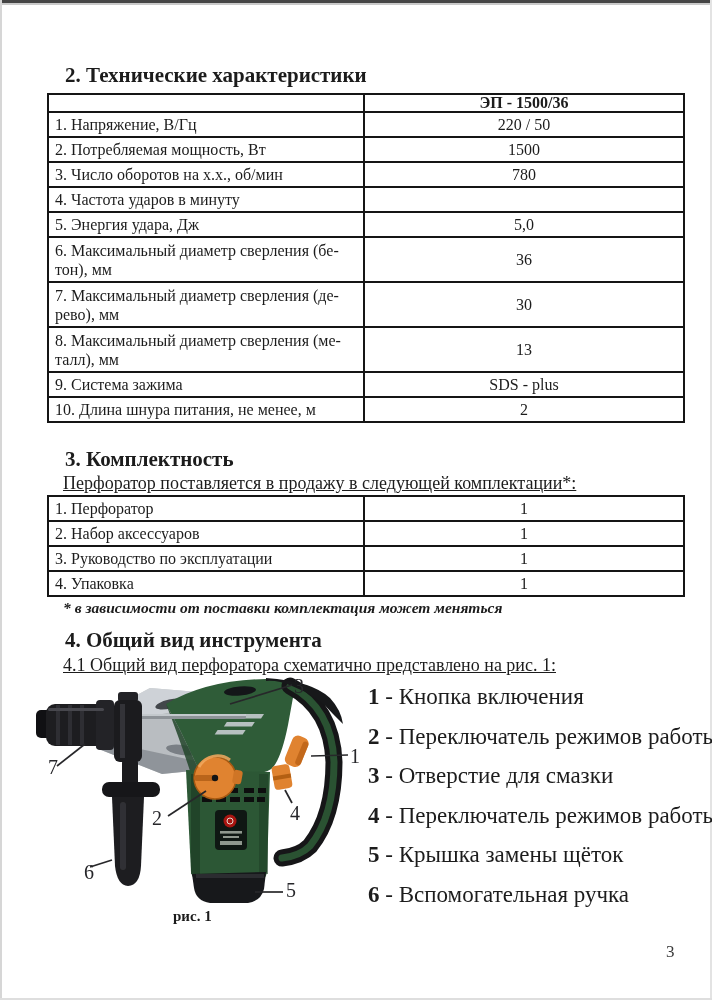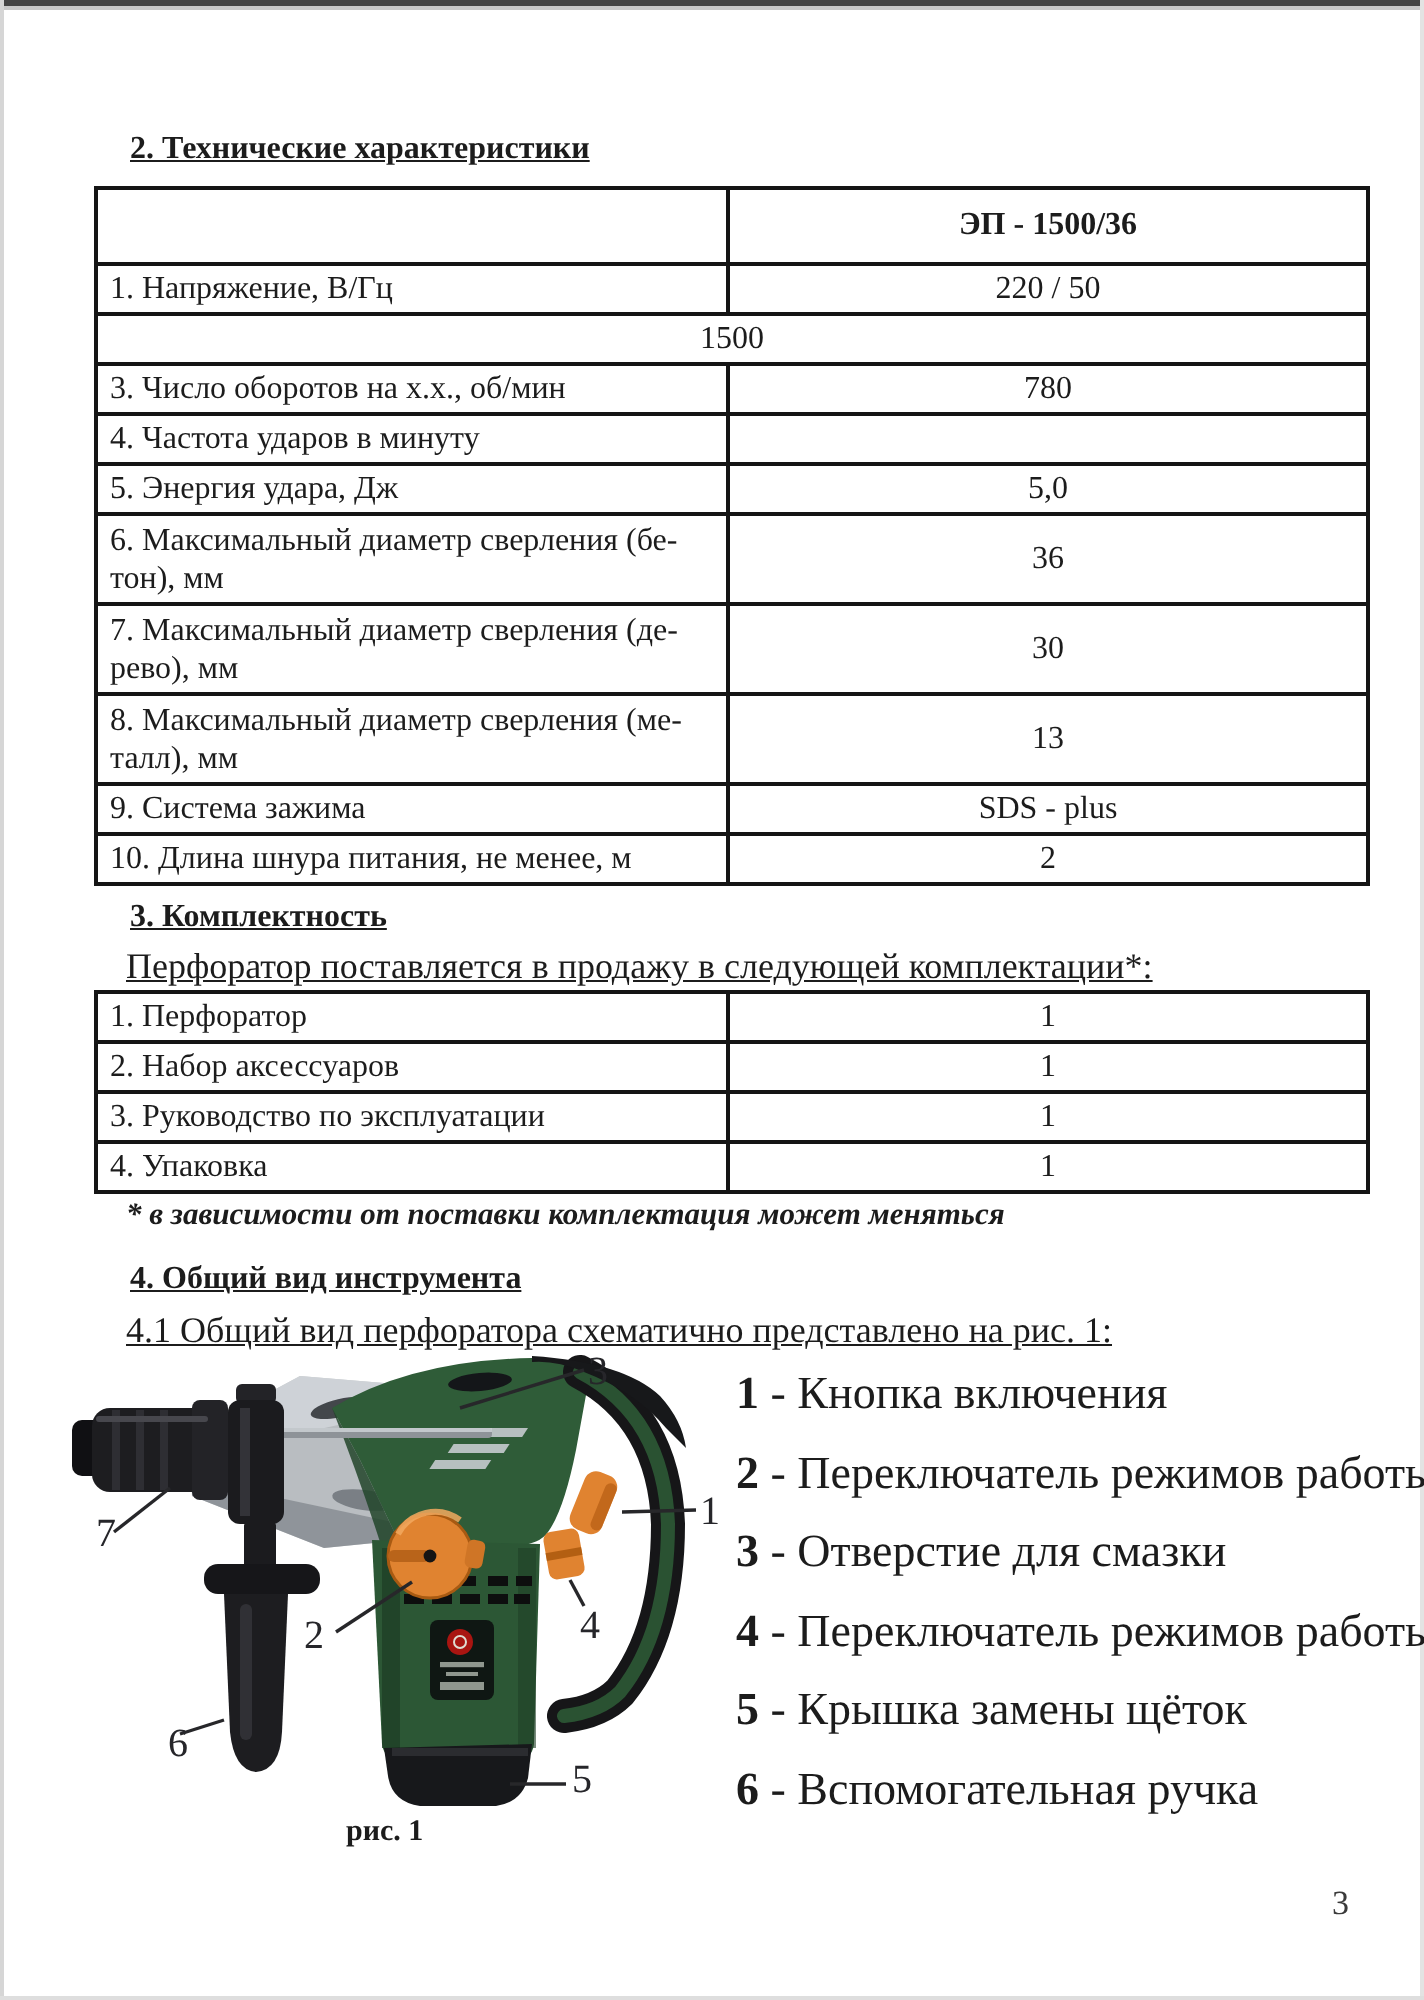--- a/index.html
+++ b/index.html
@@ -1,25 +1,25 @@
 <!DOCTYPE html>
 <html><head>
 <meta charset="utf-8">
 <style>
   html,body{margin:0;padding:0;background:#ffffff;}
   body{width:712px;height:1000px;position:relative;overflow:hidden;
        font-family:"Liberation Serif","DejaVu Serif",serif;color:#1c1c1c;}
   .abs{position:absolute;}
-  .sec-h{font-weight:bold;font-size:16px;line-height:22px;white-space:nowrap;text-decoration:underline;}
+  .sec-h{font-weight:bold;font-size:21px;line-height:22px;white-space:nowrap;}
   .para{font-size:18px;line-height:22px;white-space:nowrap;text-decoration:underline;}
   .note{font-size:15.5px;font-weight:bold;font-style:italic;white-space:nowrap;}
   .tbl{left:47px;width:638px;border:2px solid #151515;box-sizing:border-box;background:#fff;}
   .trow{display:flex;border-top:2px solid #151515;}
   .trow:first-child{border-top:none;}
-  .rh{height:36px;}
+  .rh{height:16px;}
   .rs{height:23px;}
   .rd{height:43px;}
   .c1{width:316px;border-right:2px solid #151515;box-sizing:border-box;
       display:flex;align-items:center;padding:0 4px 0 6px;font-size:16px;line-height:19px;}
   .c1.ml{white-space:pre-line;}
   .c2{flex:1;display:flex;align-items:center;justify-content:center;
       font-size:16px;text-align:center;}
   .c2.hd{font-weight:bold;}
   .legend{left:368px;top:686px;font-size:23px;}
   .li{line-height:21px;margin-bottom:18.5px;white-space:nowrap;}
@@ -48,20 +48,21 @@
   <div class="abs tbl" style="top:93px">
     <div class="trow rh">
       <div class="c1"></div>
       <div class="c2 hd">ЭП - 1500/36</div>
     </div>
     <div class="trow rs">
       <div class="c1">1. Напряжение, В/Гц</div>
       <div class="c2">220 / 50</div>
     </div>
     <div class="trow rs">
+      <div class="c1">2. Потребляемая мощность, Вт</div>
       <div class="c2">1500</div>
     </div>
     <div class="trow rs">
       <div class="c1">3. Число оборотов на х.х., об/мин</div>
       <div class="c2">780</div>
     </div>
     <div class="trow rs">
       <div class="c1">4. Частота ударов в минуту</div>
     </div>
     <div class="trow rs">

